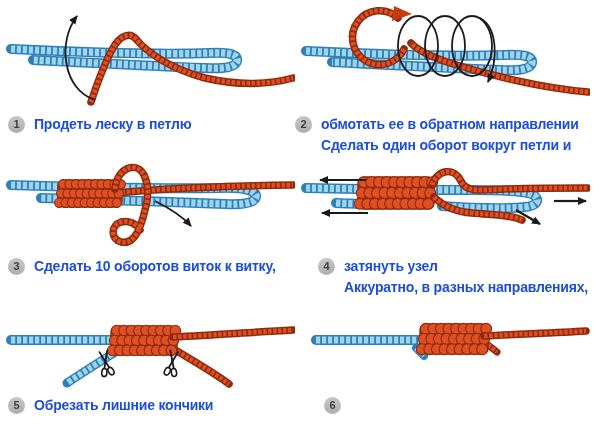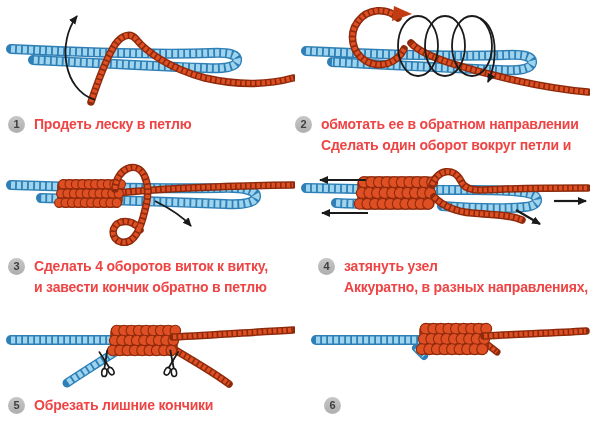--- a/index.html
+++ b/index.html
@@ -13,21 +13,21 @@
     position:absolute;display:flex;align-items:flex-start;
   }
   .badge{
     flex:0 0 auto;width:17px;height:17px;border-radius:50%;
     background:linear-gradient(#c7c7c7,#aeaeae);
     color:#3f3f3f;font-size:11px;font-weight:700;line-height:17px;
     text-align:center;margin-right:9px;margin-top:2px;
   }
   .cap-lines{display:block;}
   .cap-line{
-    font-size:14px;font-weight:700;color:#ef4444;line-height:21px;
+    font-size:14px;font-weight:700;color:#1d4ed8;line-height:21px;
     letter-spacing:-0.2px;white-space:nowrap;
   }
   svg{display:block;}
 </style>
 </head>
 <body>
 
 <svg width="0" height="0" style="position:absolute" aria-hidden="true">
   <defs>
     <marker id="ah" markerWidth="10" markerHeight="9" refX="8" refY="4" orient="auto" markerUnits="userSpaceOnUse">
@@ -305,22 +305,21 @@
   <span class="badge">2</span>
   <div class="cap-lines">
     <div class="cap-line">обмотать ее в обратном направлении</div>
     <div class="cap-line">Сделать один оборот вокруг петли и</div>
   </div>
 </div>
 
 <div class="caption" style="left:8px;top:256px;">
   <span class="badge">3</span>
   <div class="cap-lines">
-    <div class="cap-line">Сделать 4 оборотов виток к витку,</div>
-    <div class="cap-line">и завести кончик обратно в петлю</div>
+    <div class="cap-line">Сделать 10 оборотов виток к витку,</div>
   </div>
 </div>
 
 <div class="caption" style="left:318px;top:256px;">
   <span class="badge">4</span>
   <div class="cap-lines">
     <div class="cap-line">затянуть узел</div>
     <div class="cap-line">Аккуратно, в разных направлениях,</div>
   </div>
 </div>

